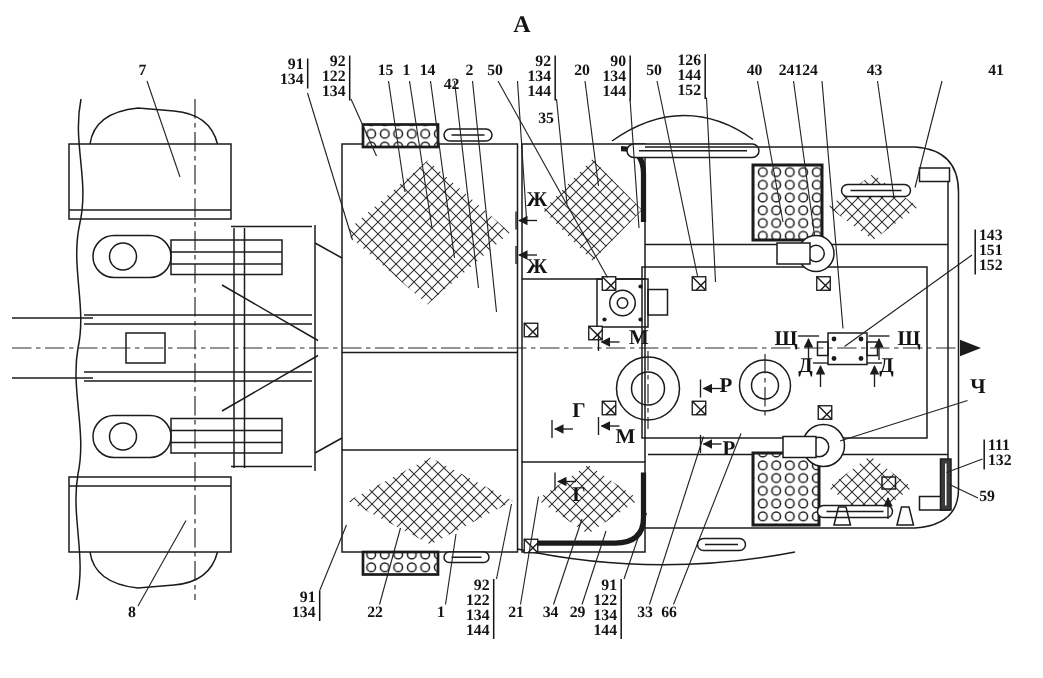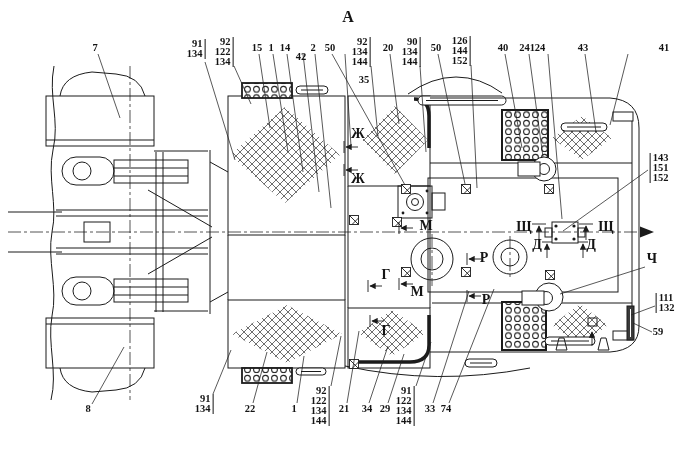--- a/index.html
+++ b/index.html
@@ -355,21 +355,21 @@
       <div class="callout" style="left: 88px; top: 404px;">8</div>
       <div class="callout bar-right" style="left: 204px; top: 394px;">91<br>134</div>
       <div class="callout" style="left: 250px; top: 404px;">22</div>
       <div class="callout" style="left: 294px; top: 404px;">1</div>
       <div class="callout bar-right" style="left: 320px; top: 386px;">92<br>122<br>134<br>144</div>
       <div class="callout" style="left: 344px; top: 404px;">21</div>
       <div class="callout" style="left: 367px; top: 404px;">34</div>
       <div class="callout" style="left: 385px; top: 404px;">29</div>
       <div class="callout bar-right" style="left: 405px; top: 386px;">91<br>122<br>134<br>144</div>
       <div class="callout" style="left: 430px; top: 404px;">33</div>
-      <div class="callout" style="left: 446px; top: 404px;">74</div>
+      <div class="callout" style="left: 446px; top: 404px;">66</div>
       <div class="sletter" style="left: 358px; top: 127px;">Ж</div>
       <div class="sletter" style="left: 358px; top: 172px;">Ж</div>
       <div class="sletter" style="left: 426px; top: 219px;">М</div>
       <div class="sletter" style="left: 417px; top: 285px;">М</div>
       <div class="sletter" style="left: 386px; top: 268px;">Г</div>
       <div class="sletter" style="left: 386px; top: 324px;">Г</div>
       <div class="sletter" style="left: 484px; top: 251px;">Р</div>
       <div class="sletter" style="left: 486px; top: 293px;">Р</div>
       <div class="sletter" style="left: 524px; top: 220px;">Щ</div>
       <div class="sletter" style="left: 606px; top: 220px;">Щ</div>

